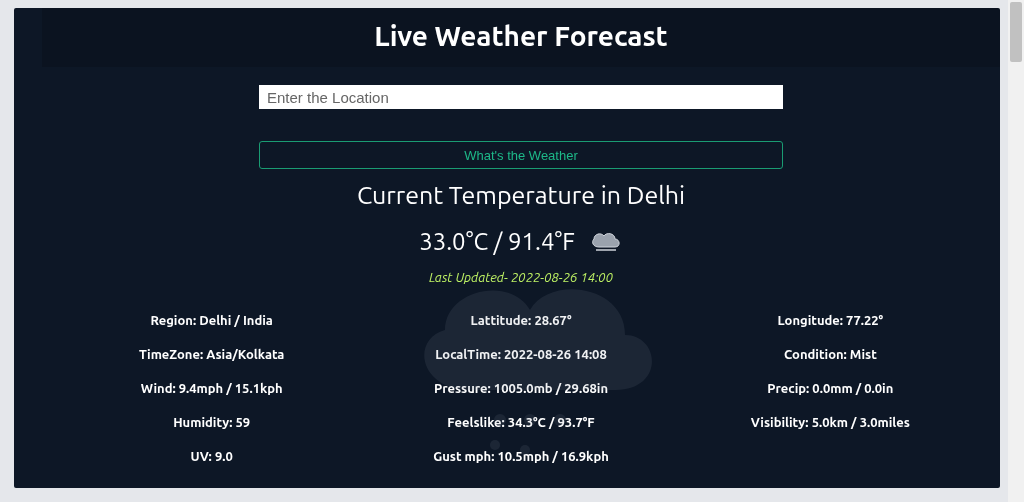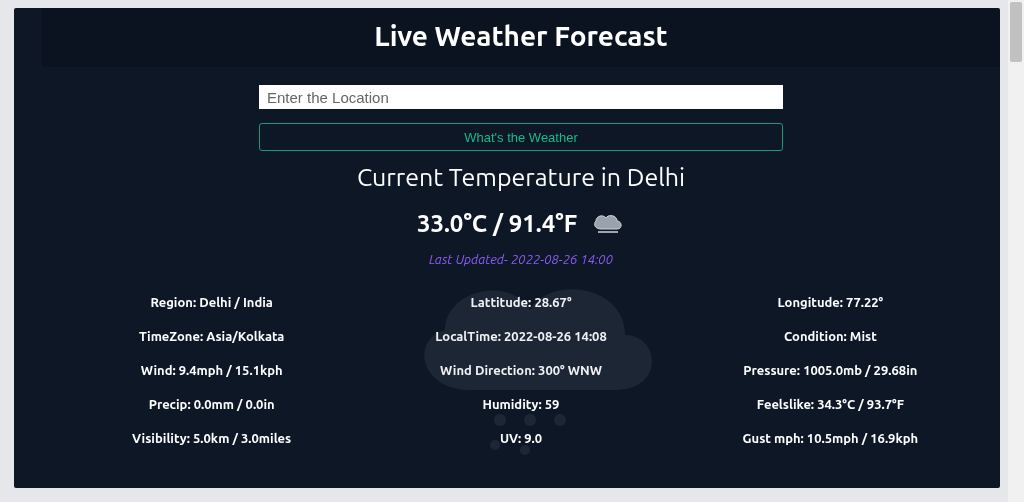--- a/index.html
+++ b/index.html
@@ -56,21 +56,21 @@
     padding: 2px 8px;
     border: none;
     outline: none;
     background: #fff;
     color: #333;
   }
   .search-input::placeholder { color: #666; }
   .btn-row {
     display: flex;
     justify-content: center;
-    margin-top: 14px;
+    margin-top: 32px;
   }
   .btn {
     width: 524px;
     height: 28px;
     background: transparent;
     border: 1px solid #1a9c73;
     color: #1db888;
     font-size: 13px;
     cursor: pointer;
     border-radius: 3px;
@@ -83,29 +83,29 @@
   }
   .temp-row {
     display: flex;
     justify-content: center;
     align-items: center;
     gap: 14px;
     margin-top: 18px;
   }
   .temp {
     font-size: 24px;
-    font-weight: 700;
+    font-weight: 400;
   }
   .cloud-icon { display: inline-block; }
   .updated {
     text-align: center;
     font-style: italic;
     font-size: 13px;
     margin-top: 14px;
-    color: #8b5cf6;
+    color: #bef264;
   }
   .grid {
     display: grid;
     grid-template-columns: repeat(3, 1fr);
     margin-top: 29px;
     padding: 0 18px;
     row-gap: 20px;
     column-gap: 6px;
   }
   .cell {
@@ -167,21 +167,20 @@
   <div class="updated">Last Updated- 2022-08-26 14:00</div>
 
   <div class="grid">
     <div class="cell">Region: Delhi / India</div>
     <div class="cell">Lattitude: 28.67°</div>
     <div class="cell">Longitude: 77.22°</div>
     <div class="cell">TimeZone: Asia/Kolkata</div>
     <div class="cell">LocalTime: 2022-08-26 14:08</div>
     <div class="cell">Condition: Mist</div>
     <div class="cell">Wind: 9.4mph / 15.1kph</div>
-    <div class="cell">Wind Direction: 300° WNW</div>
     <div class="cell">Pressure: 1005.0mb / 29.68in</div>
     <div class="cell">Precip: 0.0mm / 0.0in</div>
     <div class="cell">Humidity: 59</div>
     <div class="cell">Feelslike: 34.3°C / 93.7°F</div>
     <div class="cell">Visibility: 5.0km / 3.0miles</div>
     <div class="cell">UV: 9.0</div>
     <div class="cell">Gust mph: 10.5mph / 16.9kph</div>
   </div>
 
 </div>

